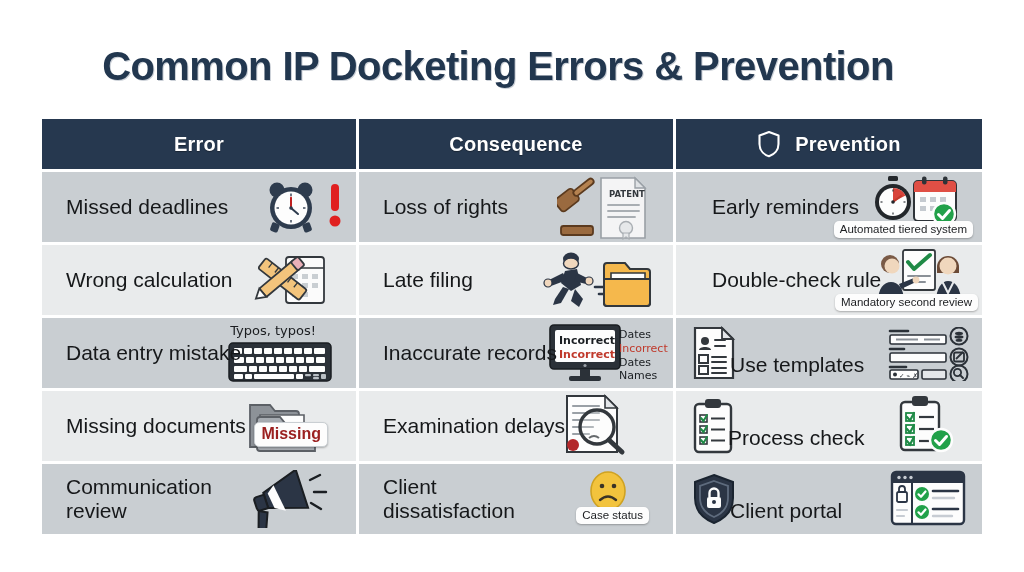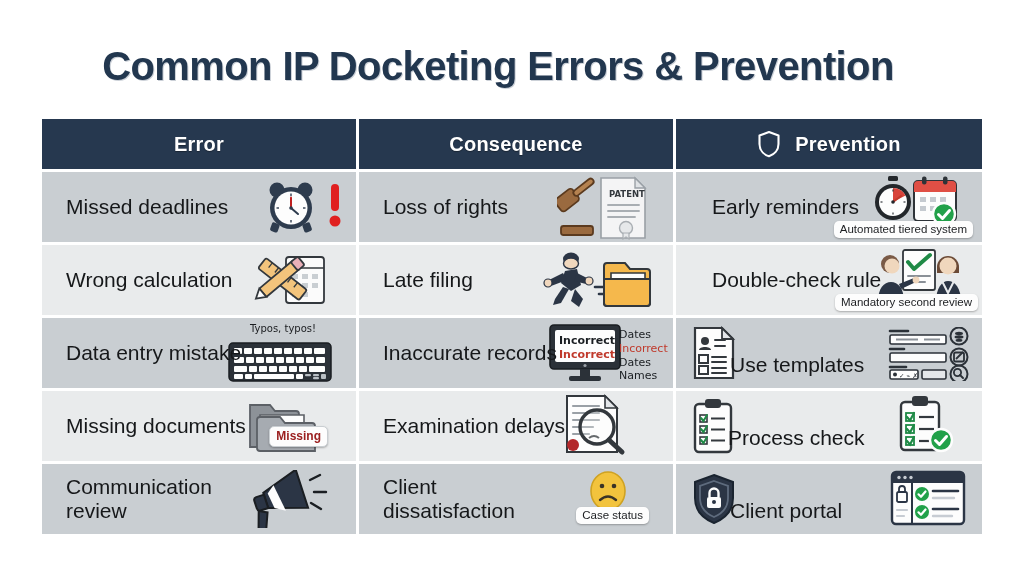--- a/index.html
+++ b/index.html
@@ -85,21 +85,21 @@
     box-shadow:0 1px 2px rgba(0,0,0,.28);
     z-index:5;
   }
 
   
   svg{display:block;}
   .shield-head{width:24px;height:28px;}
 
   .caption-top{
     position:absolute;
-    font-size:10px;color:#1b1d20;
+    font-size:13px;color:#1b1d20;
     white-space:nowrap;
     font-family:"DejaVu Sans",sans-serif;
   }
 </style>
 </head>
 <body>
 
 <div class="page">
 
   <div class="title">Common IP Docketing Errors &amp; Prevention</div>
@@ -447,21 +447,21 @@
 
       <div class="cell c1">
         <span class="label">Missing documents</span>
         <span class="art" style="right:36px;top:6px;">
           <svg width="74" height="58" viewBox="0 0 74 58">
             <path d="M4 8 H24 L29 14 H50 a3 3 0 0 1 3 3 V50 H4 Z" fill="#8d9298" stroke="#5c6066" stroke-width="1.8"></path>
             <path d="M14 18 H58 V38 H14 Z" fill="#fdfdfd" stroke="#5c6066" stroke-width="1.6"></path>
             <path d="M14 20 H34 L39 26 H66 a3 3 0 0 1 3 3 V54 H14 a3 3 0 0 1 -3 -3 V23 a3 3 0 0 1 3 -3 Z" fill="#a6abb1" stroke="#5c6066" stroke-width="1.8"></path>
           </svg>
         </span>
-        <span class="pill" style="right:28px;bottom:14px;border:1.5px solid #c9ced2;color:#9b2020;font-size:12px;font-weight:bold;">Missing</span>
+        <span class="pill" style="right:28px;bottom:14px;border:1.5px solid #c9ced2;color:#9b2020;font-size:16px;font-weight:bold;">Missing</span>
       </div>
 
       <div class="cell c2">
         <span class="label">Examination delays</span>
         <span class="art" style="right:42px;top:3px;">
           <svg width="72" height="62" viewBox="0 0 72 62">
             <path d="M8 2 H46 L58 14 V58 H8 Z" fill="#fdfdfd" stroke="#33383d" stroke-width="2"></path>
             <path d="M46 2 V14 H58 Z" fill="#e3e6e9" stroke="#33383d" stroke-width="1.6"></path>
             <g stroke="#9aa0a6" stroke-width="2.2" stroke-linecap="round">
               <line x1="14" y1="12" x2="40" y2="12"></line>

